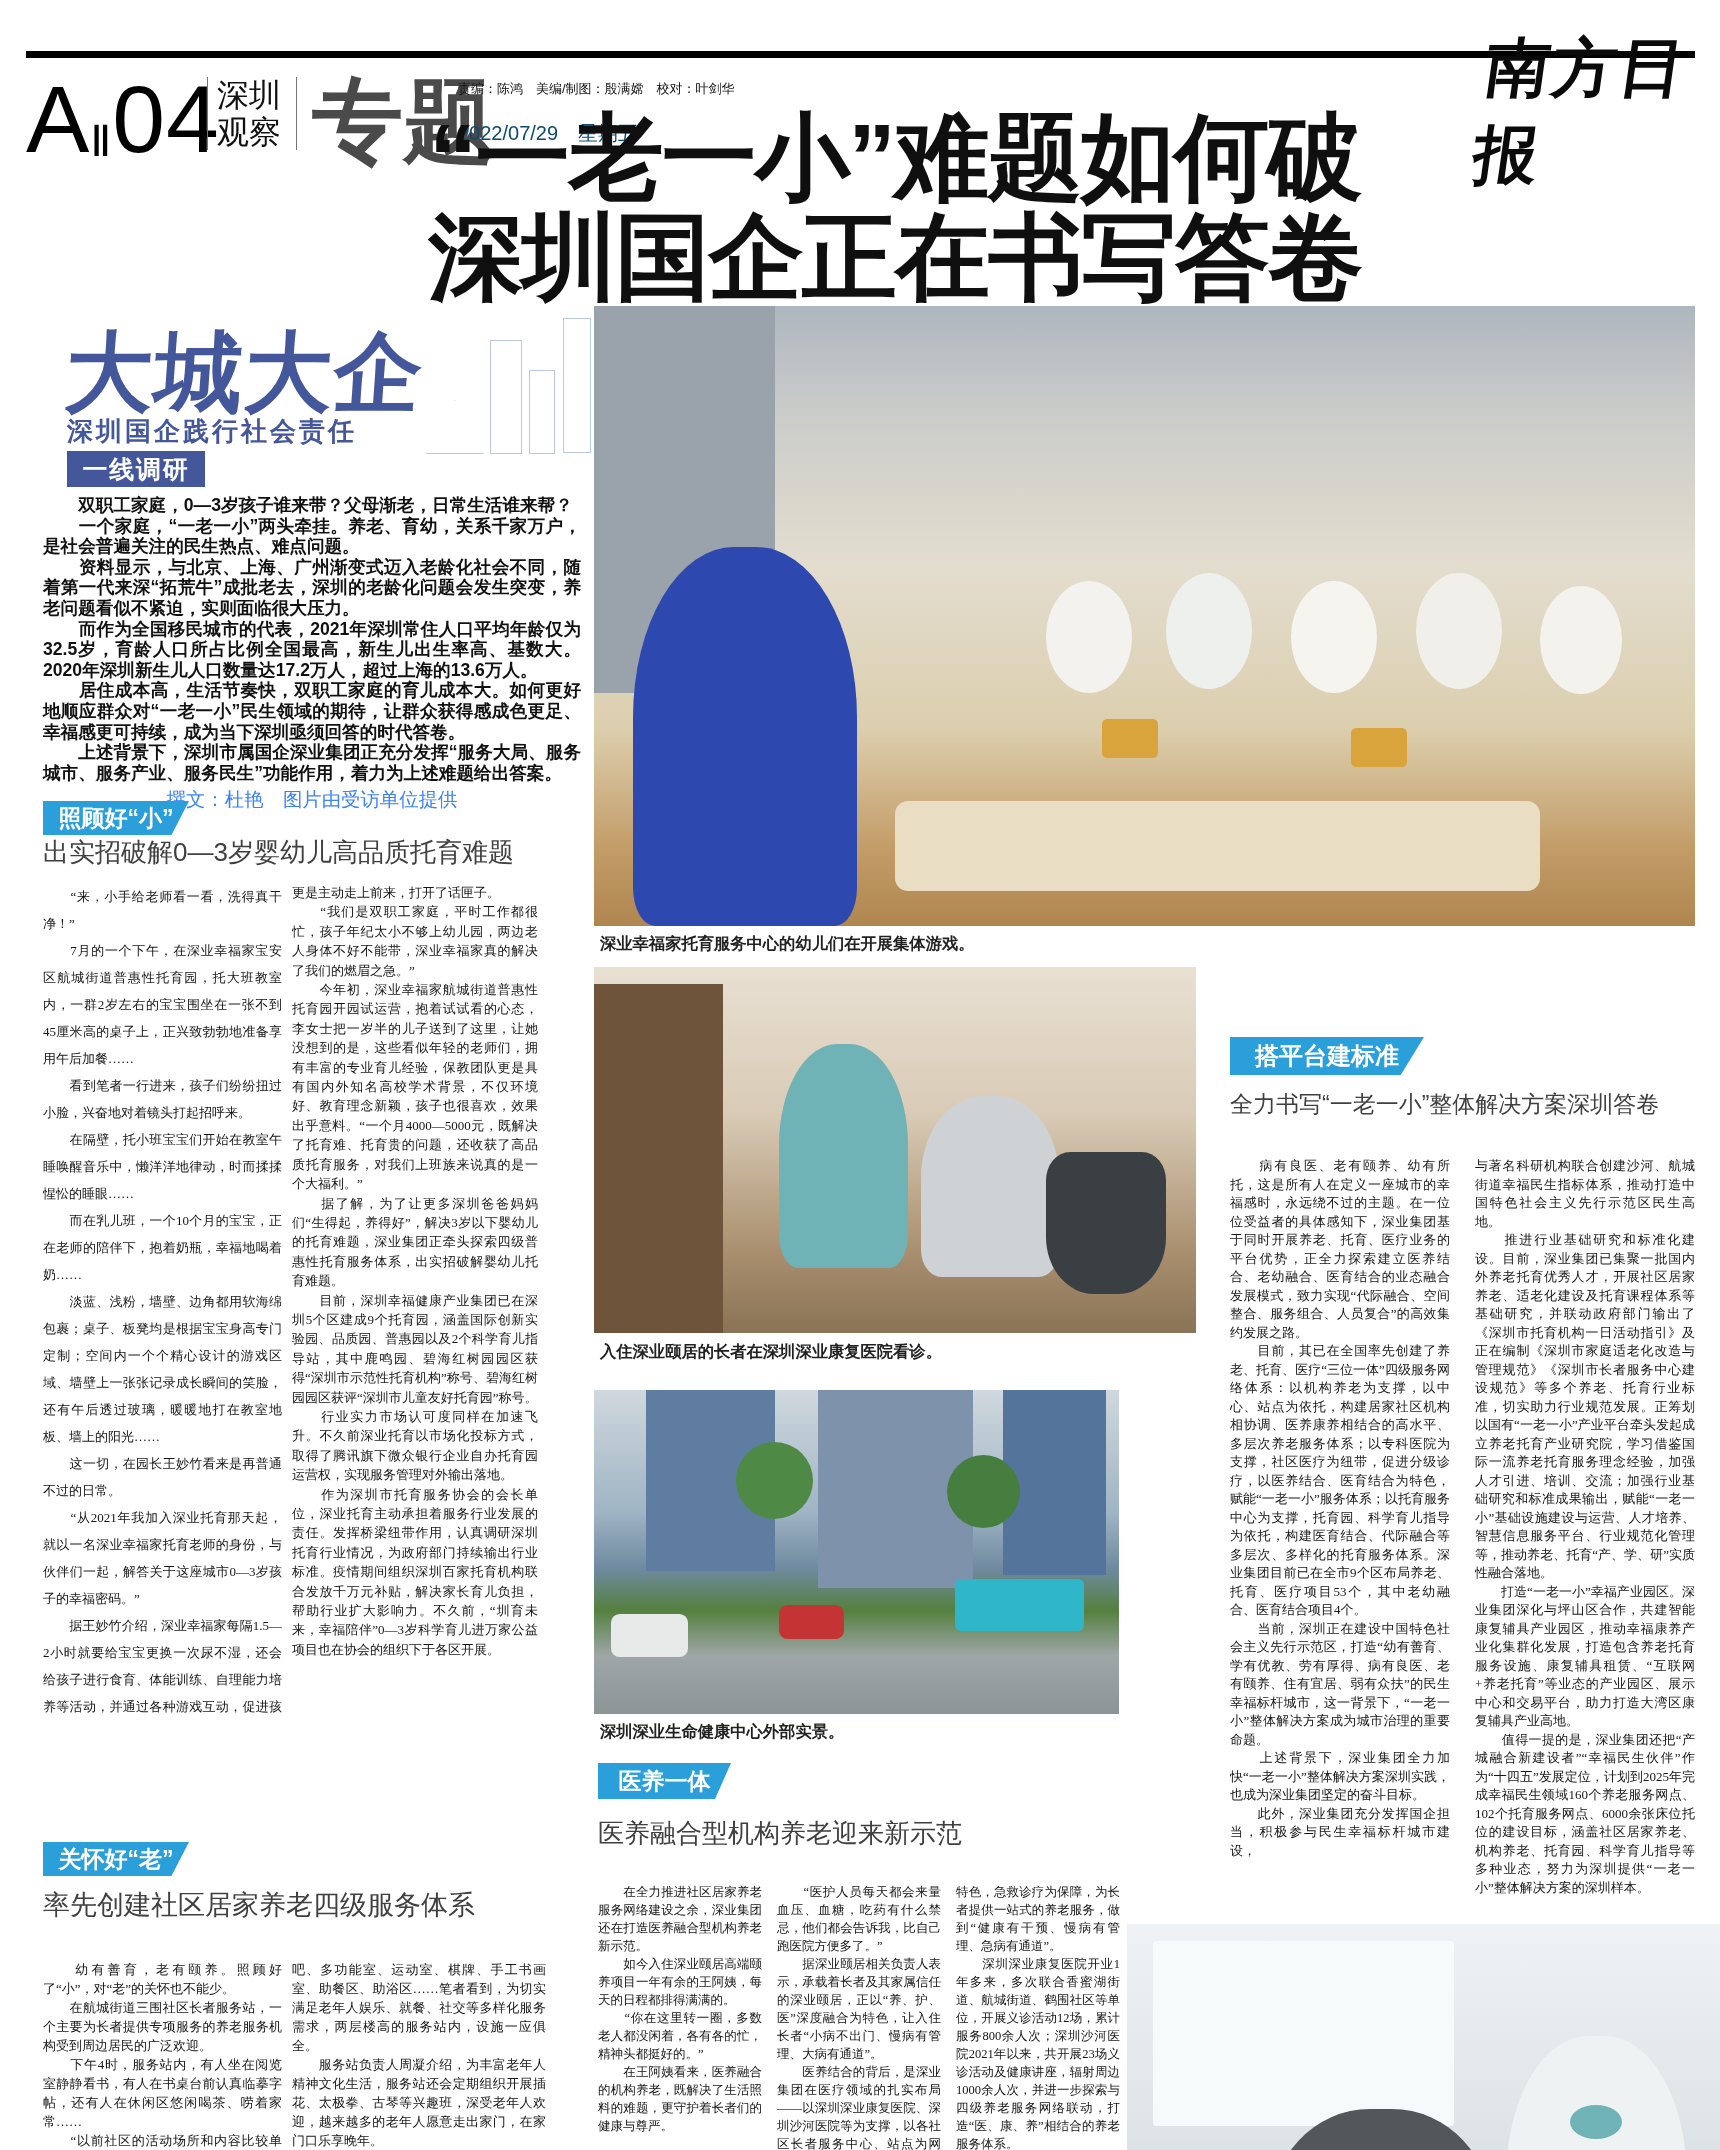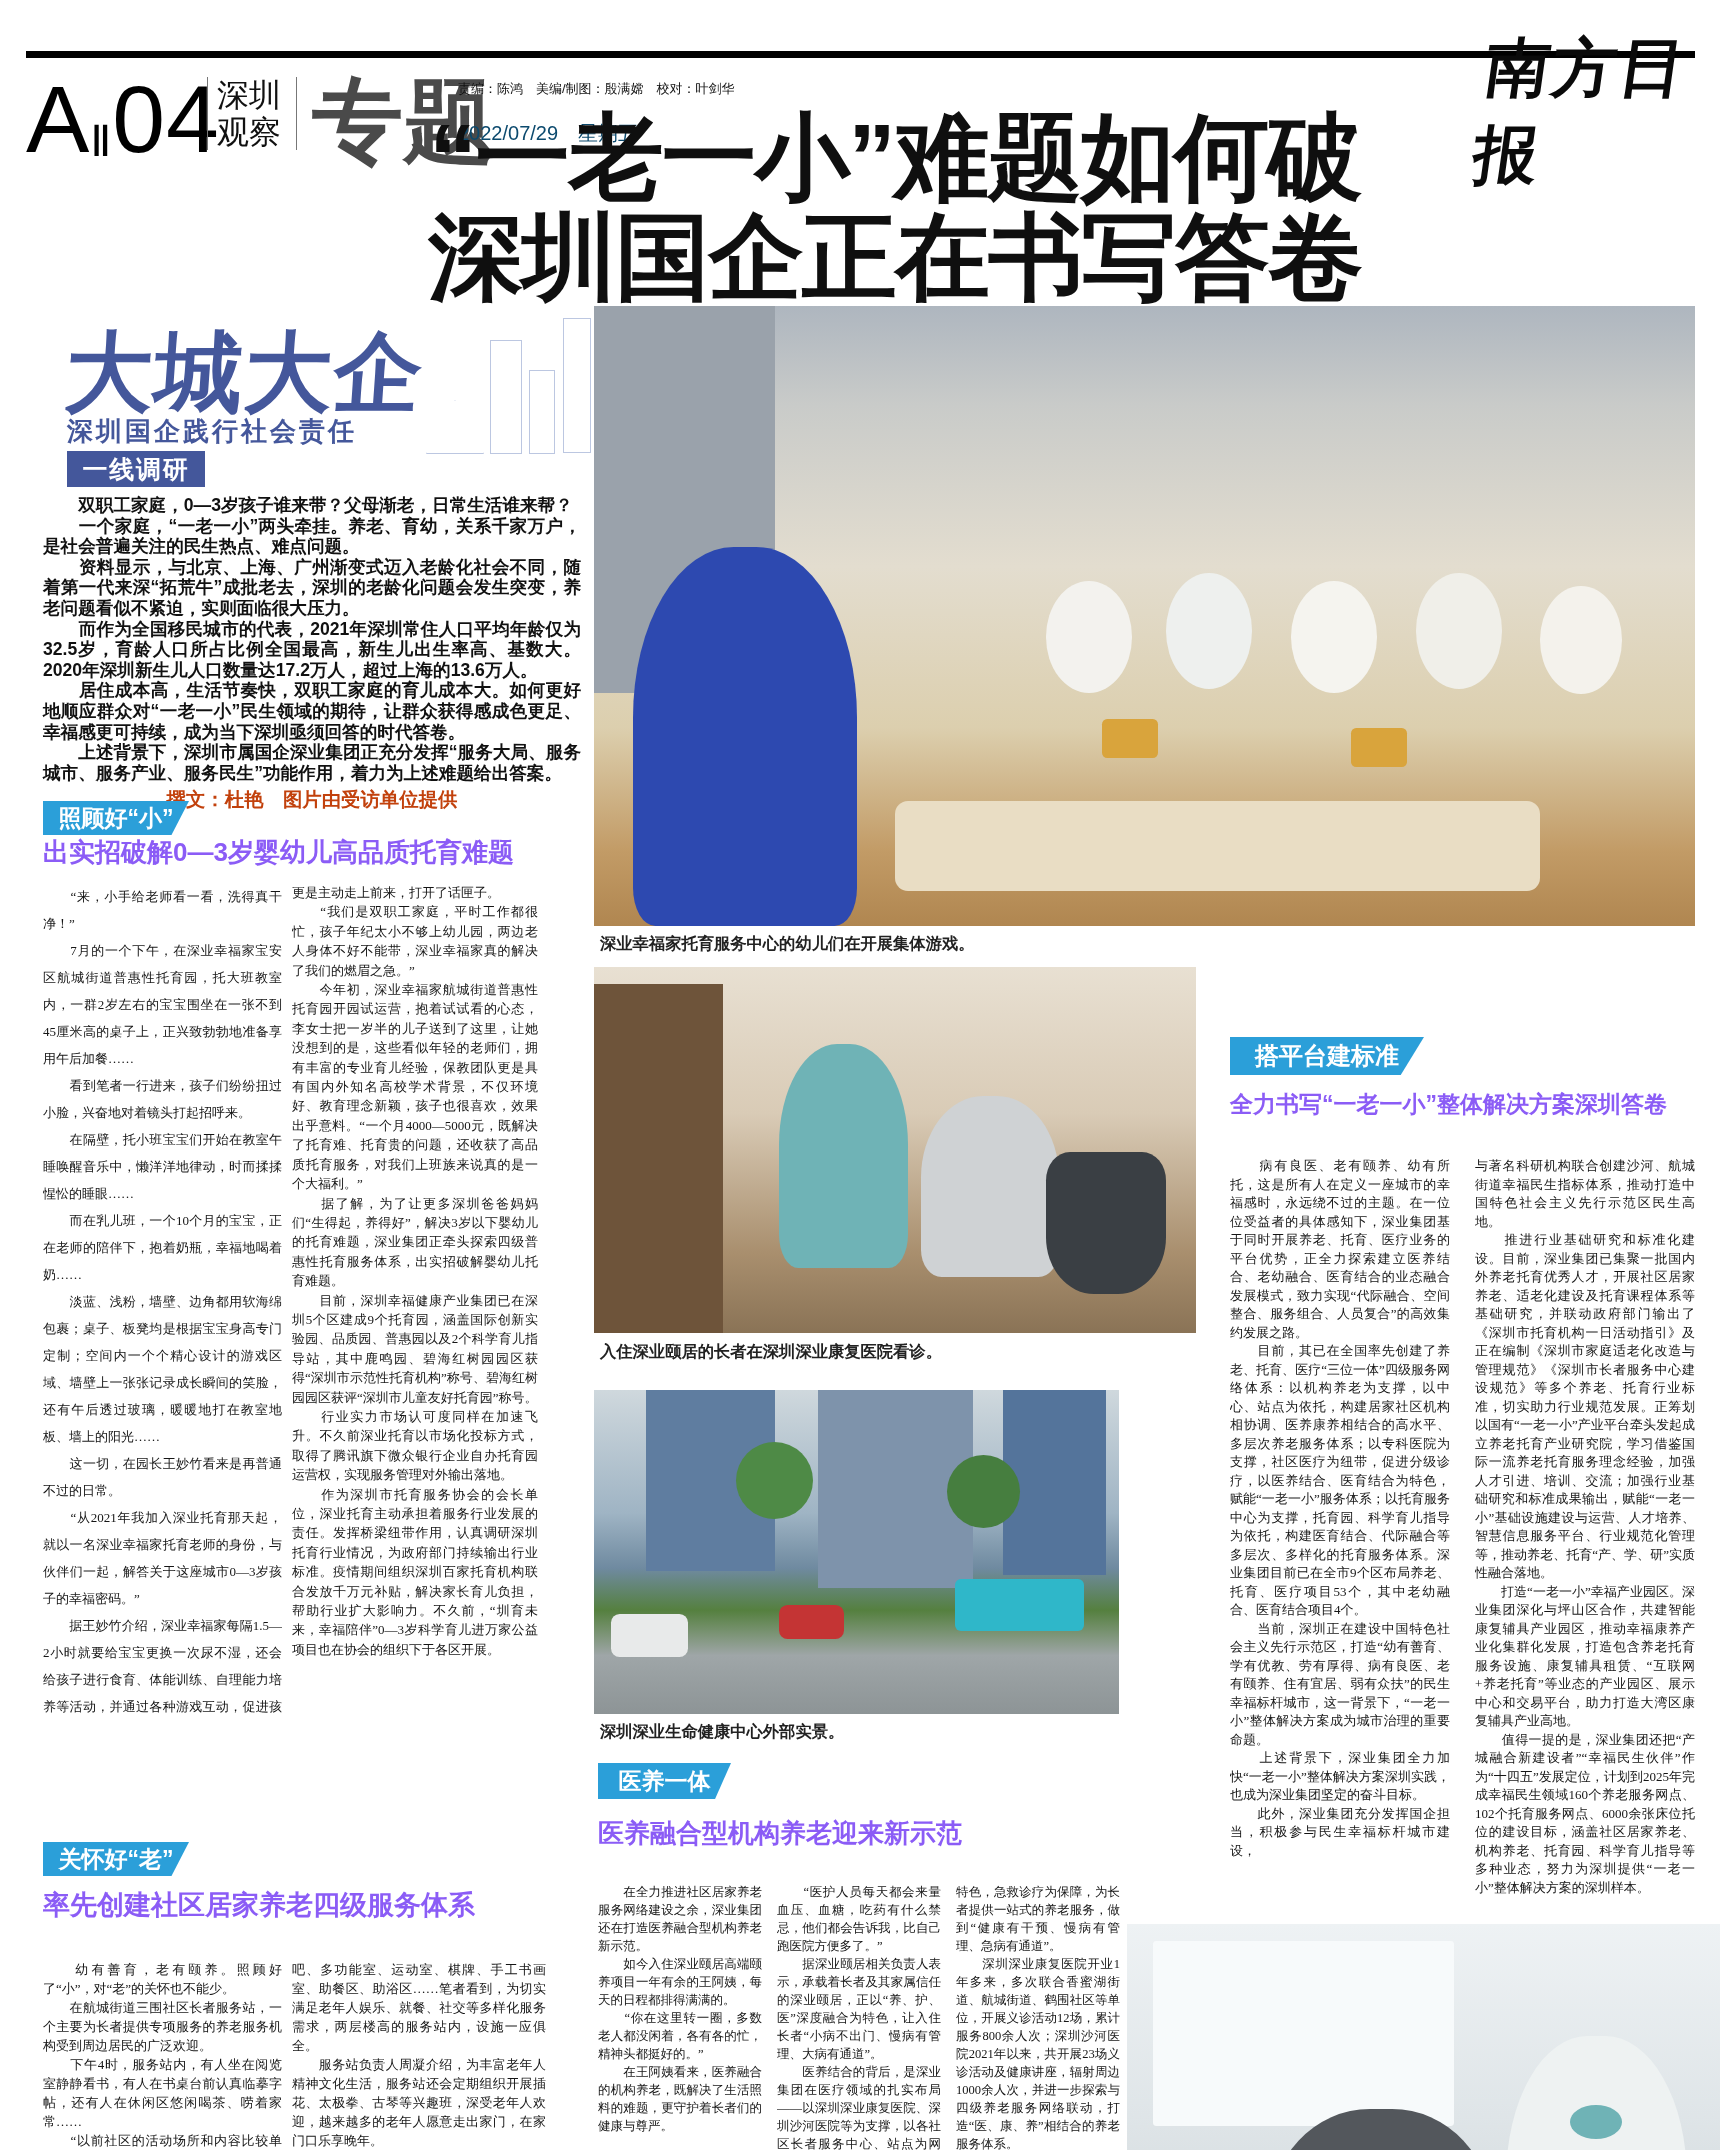--- a/index.html
+++ b/index.html
@@ -27,25 +27,25 @@
   #promologo{left:65px;top:314px;font-size:88px;font-weight:900;color:#44579b;letter-spacing:1.7px;
              transform:skewX(-4deg);}
   #promosub{left:67px;top:414px;font-size:26px;font-weight:700;color:#44579b;letter-spacing:3px;}
   #promotag{left:67px;top:451px;width:138px;height:36px;background:#44579b;color:#fff;
             font-size:25px;font-weight:800;text-align:center;line-height:36px;letter-spacing:1.7px;}
   .sky{border:1.7px solid #7a8fc4;opacity:.5;position:absolute;background:transparent;}
   
   #intro{left:43px;top:495px;width:538px;font-size:17.6px;line-height:20.6px;font-weight:600;
          text-align:justify;color:#111;}
   #intro p{margin:0;}
-  #byline{left:43px;top:786px;width:538px;text-align:center;font-size:19.4px;font-weight:700;color:#c2410c;}
+  #byline{left:43px;top:786px;width:538px;text-align:center;font-size:19.4px;font-weight:400;color:#3b82f6;}
   
   .stag{background:#2b9fd9;color:#fff;font-weight:800;text-align:center;
         clip-path:polygon(0 0,100% 0,88% 100%,0 100%);}
-  .stitle{font-weight:700;color:#8b5cf6;}
+  .stitle{font-weight:400;color:#404040;}
   #tag1{left:43px;top:801px;width:146px;height:34px;font-size:23px;line-height:34px;}
   #title1{left:43px;top:835px;width:508px;font-size:26px;}
   #tag2{left:1230px;top:1037px;width:194px;height:38px;font-size:24px;line-height:38px;}
   #title2{left:1230px;top:1089px;width:467px;font-size:23px;}
   #tag3{left:598px;top:1763px;width:133px;height:36px;font-size:23px;line-height:36px;}
   #title3{left:598px;top:1816px;width:520px;font-size:26px;}
   #tag4{left:43px;top:1842px;width:146px;height:34px;font-size:23px;line-height:34px;}
   #title4{left:43px;top:1887px;width:508px;font-size:27px;}
   
   .bodycol{font-family:"Liberation Serif",serif;text-align:justify;overflow:hidden;color:#151515;}

